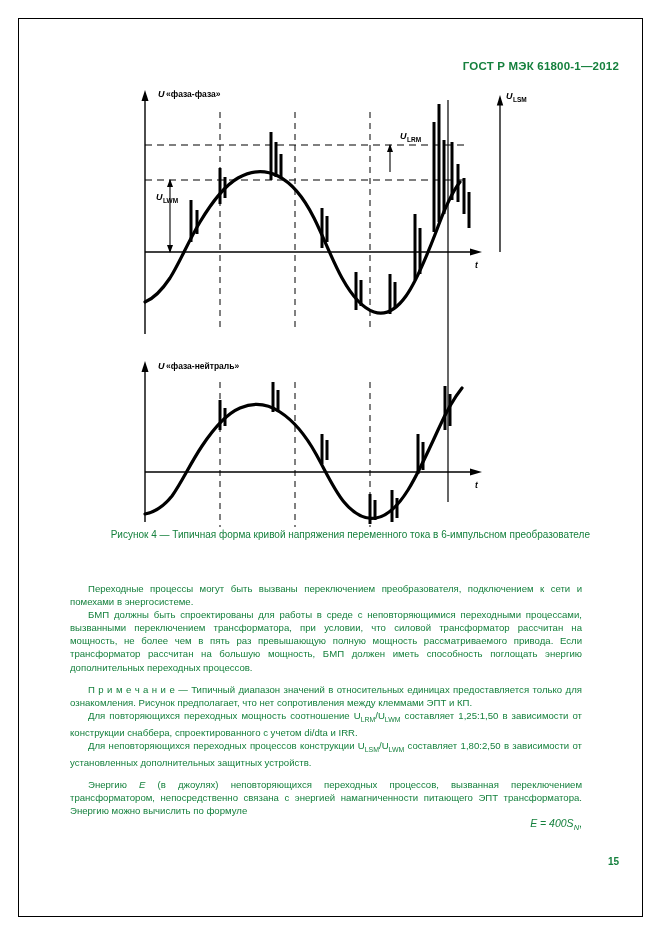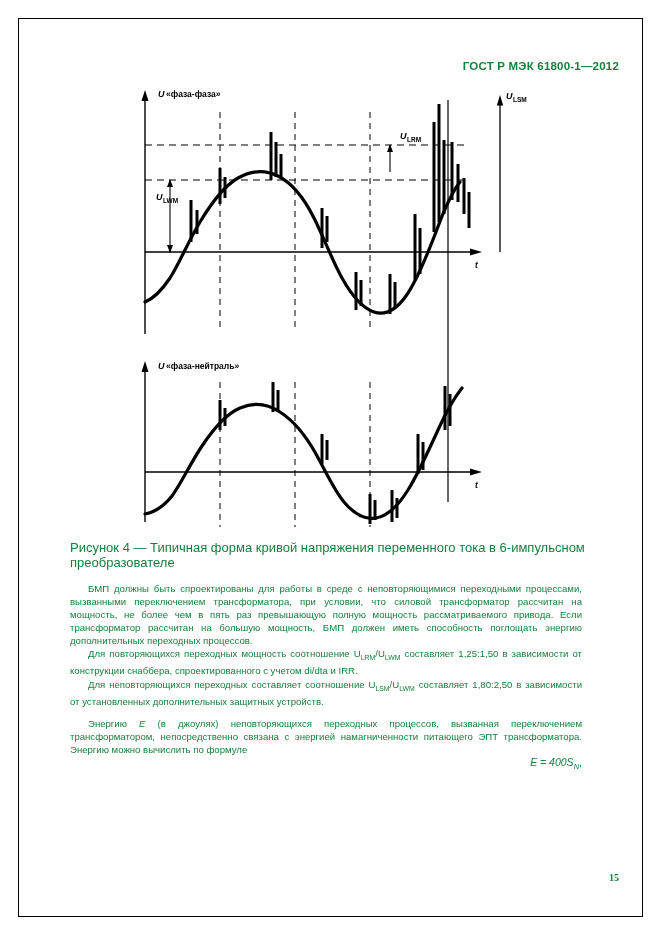--- a/index.html
+++ b/index.html
@@ -37,24 +37,24 @@
   .figure-wrap {
     position: absolute;
     left: 60px;
     top: 82px;
     width: 520px;
     height: 460px;
   }
   .figure-caption {
     position: absolute;
     left: 70px;
-    top: 540px;
+    top: 529px;
     width: 520px;
-    font-size: 13px;
-    text-align: left;
+    font-size: 10px;
+    text-align: right;
   }
   .body-text {
     position: absolute;
     left: 70px;
     top: 582px;
     width: 512px;
     font-size: 9.6px;
     line-height: 13.1px;
     text-align: justify;
   }
@@ -69,24 +69,23 @@
     text-align: right;
     text-indent: 0;
     margin-top: 10px;
     font-size: 10.5px;
     font-style: italic;
   }
   .formula .nonitalic { font-style: normal; }
   .pagenum {
     position: absolute;
     right: 42px;
-    bottom: 52px;
+    bottom: 68px;
     font-size: 10px;
     font-weight: bold;
-    font-family: Liberation Serif, serif;
   }
   sub { font-size: 72%; }
   .it { font-style: italic; }
 </style>
 </head>
 <body>
 
 <div class="page">
   <div class="frame"></div>
 
@@ -201,26 +200,28 @@
       <text x="103" y="121" font-family="Liberation Sans, sans-serif" font-size="6.5" font-weight="bold">LWM</text>
 
       <text x="415" y="186" font-family="Liberation Sans, sans-serif" font-size="8.5" font-weight="bold" font-style="italic">t</text>
       <text x="415" y="406" font-family="Liberation Sans, sans-serif" font-size="8.5" font-weight="bold" font-style="italic">t</text>
     </svg>
   </div>
 
   <div class="figure-caption">Рисунок 4 — Типичная форма кривой напряжения переменного тока в 6-импульсном преобразователе</div>
 
   <div class="body-text">
+    <p>Переходные процессы могут быть вызваны переключением преобразователя, подключением к сети и помехами в энергосистеме.</p>
     <p>БМП должны быть спроектированы для работы в среде с неповторяющимися переходными процессами, вызванными переключением трансформатора, при условии, что силовой трансформатор рассчитан на мощность, не более чем в пять раз превышающую полную мощность рассматриваемого привода. Если трансформатор рассчитан на большую мощность, БМП должен иметь способность поглощать энергию дополнительных переходных процессов.</p>
 
+    <p class="gap"><span>П р и м е ч а н и е</span><span> — Типичный диапазон значений в относительных единицах предоставляется только для ознакомления. Рисунок предполагает, что нет сопротивления между клеммами ЭПТ и КП.</span></p>
 
     <p><span>Для повторяющихся переходных мощность соотношение U</span><sub>LRM</sub><span>/U</span><sub>LWM</sub><span> составляет 1,25:1,50 в зависимости от конструкции снаббера, спроектированного с учетом di/dta и IRR.</span></p>
 
-    <p><span>Для неповторяющихся переходных составляет соотношение U</span><sub>LSM</sub><span>/U</span><sub>LWM</sub><span> составляет 1,80:2,50 в зависимости от установленных дополнительных защитных устройств.</span></p>
+    <p><span>Для неповторяющихся переходных процессов конструкции U</span><sub>LSM</sub><span>/U</span><sub>LWM</sub><span> составляет 1,80:2,50 в зависимости от установленных дополнительных защитных устройств.</span></p>
 
     <p class="gap"><span>Энергию </span><span class="it">E</span><span> (в джоулях) неповторяющихся переходных процессов, вызванная переключением трансформатором, непосредственно связана с энергией намагниченности питающего ЭПТ трансформатора. Энергию можно вычислить по формуле</span></p>
 
     <p class="formula"><span>E = 400S</span><sub>N</sub><span class="nonitalic">,</span></p>
   </div>
 
   <div class="pagenum">15</div>
 </div>
 
 </body></html>

